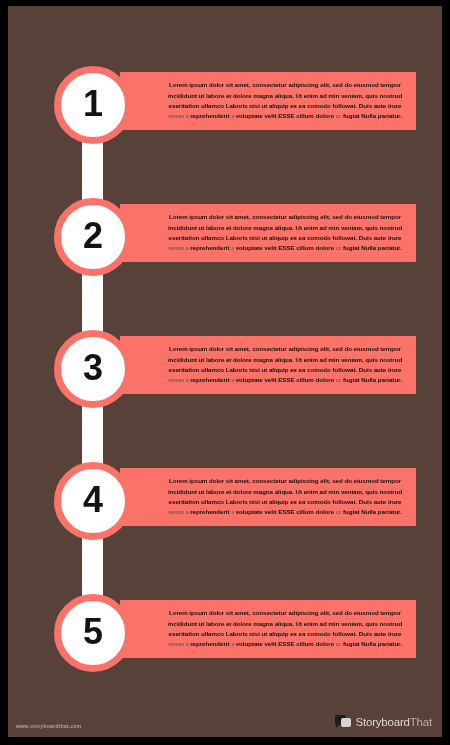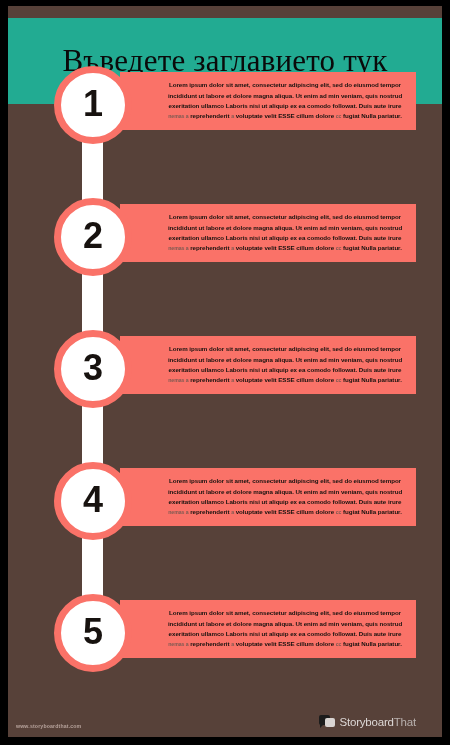--- a/index.html
+++ b/index.html
@@ -136,21 +136,21 @@
     bottom: 8px;
     font-size: 5.2px;
     font-weight: 700;
     color: #b6a29b;
     letter-spacing: 0.15px;
     z-index: 4;
   }
 
   #logo {
     position: absolute;
-    right: 26px;
+    right: 10px;
     bottom: 8px;
     display: flex;
     align-items: center;
     gap: 4px;
     z-index: 4;
   }
   #logo-mark {
     position: relative;
     width: 17px;
     height: 14px;
@@ -189,23 +189,20 @@
   }
   .word-storyboard { color: #ddd8d6; }
   .word-that { color: #b8b0ad; }
 </style>
 </head>
 <body>
 
 <div id="poster">
   <div id="canvas">
 
-    <div id="title-band">
-      <div id="title-text">Въведете заглавието тук</div>
-    </div>
 
     <div id="spine" style="height: 529px;"></div>
 
     <div id="steps-container">
         <div class="step" style="top: 60px;">
           <div class="bar">
             <div class="bar-text">
               <div>Lorem ipsum dolor sit amet, consectetur adipiscing elit, sed do eiusmod tempor</div>
               <div>incididunt ut labore et dolore magna aliqua. Ut enim ad min veniam, quis nostrud</div>
               <div>exeritation ullamco Laboris nisi ut aliquip ex ea comodo followat. Duis aute irure</div>

